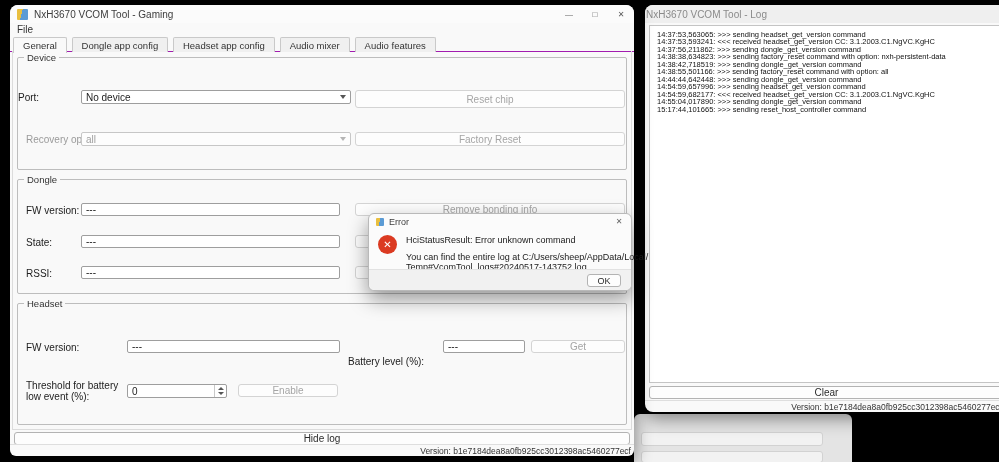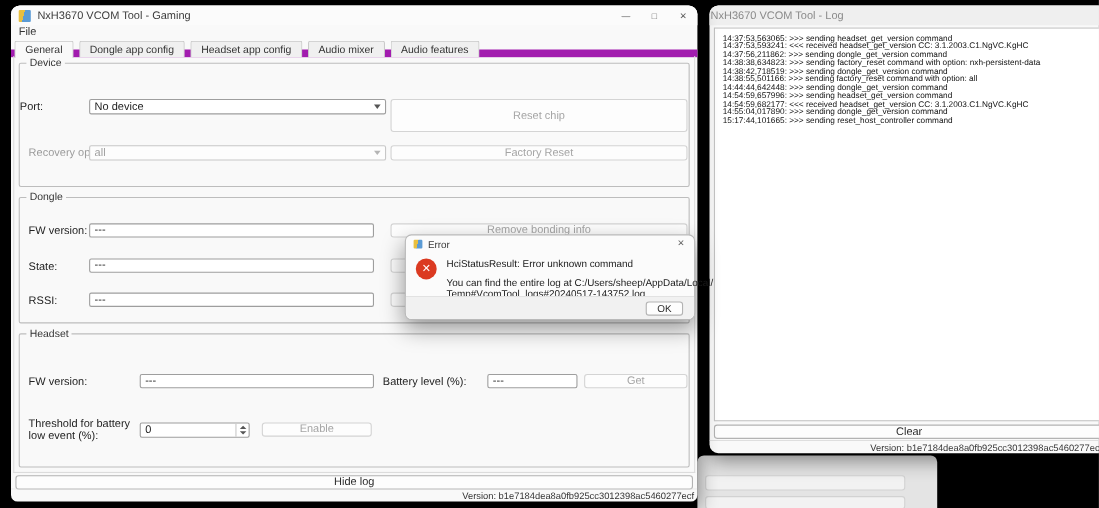--- a/index.html
+++ b/index.html
@@ -13,21 +13,21 @@
   .main-window { left:10px; top:5px; width:624px; height:451px; border-radius:8px 8px 6px 6px; }
   .titlebar { position:absolute; left:0; top:0; right:0; height:18px; display:flex; align-items:center; border-radius:8px 8px 0 0; background:#fbfbfb; }
   .log-window .titlebar { background:#efefef; }
   .app-icon { width:11px; height:11px; margin:0 6px 0 7px; background:linear-gradient(105deg,#e9bf3f 42%,#5b9bd5 42%); border-radius:1px; flex:0 0 auto; }
   .titletext { font-size:10px; color:#3c3c3c; white-space:nowrap; }
   .log-window .titletext { color:#8a8a8a; margin-left:1px; }
   .winbtns { margin-left:auto; display:flex; align-items:center; height:100%; }
   .winbtn { width:26px; height:100%; display:flex; align-items:center; justify-content:center; font-size:8px; color:#5a5a5a; }
   .menubar { position:absolute; left:0; top:18px; right:0; height:14px; }
   .menu-item { display:inline-block; padding:1px 7px; font-size:10px; color:#333; }
-  .tabbar { position:absolute; left:0; top:32px; right:0; height:15px; border-bottom:7px solid #a21caf; padding-left:3px; }
+  .tabbar { position:absolute; left:0; top:32px; right:0; height:15px; border-bottom:1px solid #a21caf; padding-left:3px; }
   .tab { display:inline-block; height:15px; line-height:15px; padding:0 9px; font-size:9.5px; color:#333;
          background:#f0f0f0; border:1px solid #c9c9c9; border-bottom:none; margin-right:2px; position:relative; top:0; border-radius:2px 2px 0 0; }
   .tab.active { background:#f9f9f9; height:16px; z-index:2; }
   .tabpage { position:absolute; left:2px; top:46px; right:2px; bottom:26px; border:1px solid #dcdcdc; border-top:none; }
   .group { position:absolute; border:1px solid #bdbdbd; border-radius:2px; }
   .group-label { position:absolute; top:-6px; left:6px; background:#f9f9f9; padding:0 3px; font-size:9.5px; color:#333; }
   .flabel { position:absolute; font-size:10px; color:#222; }
   .field, .combo, .spin { position:absolute; background:#fff; border:1px solid #9e9e9e; border-radius:2px; font-size:10px; color:#222; padding:0 4px; display:flex; align-items:center;justify-content:space-between; }
   .combo .arrow { margin-left:auto; width:0; height:0; border-left:3.5px solid transparent; border-right:3.5px solid transparent; border-top:4px solid #555; }
   .combo.disabled { border-color:#c7c7c7; color:#a0a0a0; background:#fdfdfd; }
@@ -118,21 +118,21 @@
     </div>
     <div class="tabpage"></div>
 
     <div class="group" style="left:7px;top:52px;width:610px;height:113px;">
       <span class="group-label">Device</span>
       <span class="flabel" style="left:0;top:34px;">Port:</span>
       <div class="combo" style="left:63px;top:32px;width:270px;height:14px;">
         <span>No device</span>
         <span class="arrow"></span>
       </div>
-      <div class="btn" style="left:337px;top:32px;width:270px;height:30px;">Reset chip</div>
+      <div class="btn" style="left:337px;top:32px;width:270px;height:18px;">Reset chip</div>
       <span class="flabel" style="left:8px;top:76px;color:#9b9b9b;">Recovery options:</span>
       <div class="combo disabled" style="left:63px;top:74px;width:270px;height:14px;">
         <span>all</span>
         <span class="arrow"></span>
       </div>
       <div class="btn" style="left:337px;top:74px;width:270px;height:14px;">Factory Reset</div>
     </div>
 
     <div class="group" style="left:7px;top:174px;width:610px;height:115px;">
       <span class="group-label">Dongle</span>
@@ -152,21 +152,21 @@
       </div>
       <div class="btn" style="left:337px;top:86px;width:270px;height:13px;"></div>
     </div>
 
     <div class="group" style="left:7px;top:298px;width:610px;height:122px;">
       <span class="group-label">Headset</span>
       <span class="flabel" style="left:8px;top:38px;">FW version:</span>
       <div class="field" style="left:109px;top:36px;width:213px;height:13px;">
         <span>---</span>
       </div>
-      <span class="flabel" style="left:330px;top:38px;text-align:center;">Battery level (%):</span>
+      <span class="flabel" style="left:330px;top:52px;text-align:center;">Battery level (%):</span>
       <div class="field" style="left:425px;top:36px;width:82px;height:13px;">
         <span>---</span>
       </div>
       <div class="btn" style="left:513px;top:36px;width:94px;height:13px;">Get</div>
       <span class="flabel" style="left:8px;top:76px;width:98px;line-height:11px;">Threshold for battery low event (%):</span>
       <div class="spin" style="left:109px;top:80px;width:100px;height:14px;">
         <span>0</span>
         <span class="arrows">
             <span class="up"></span>
             <span class="dn"></span>

